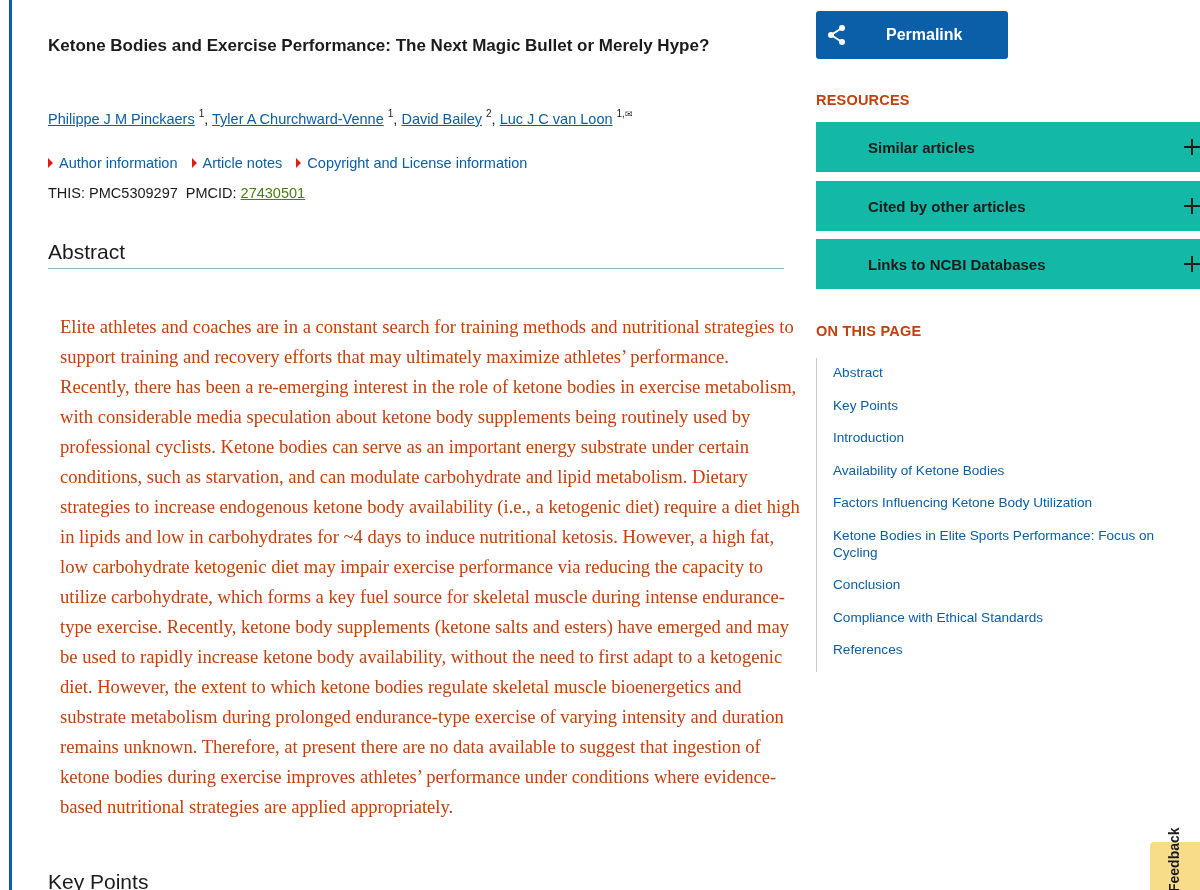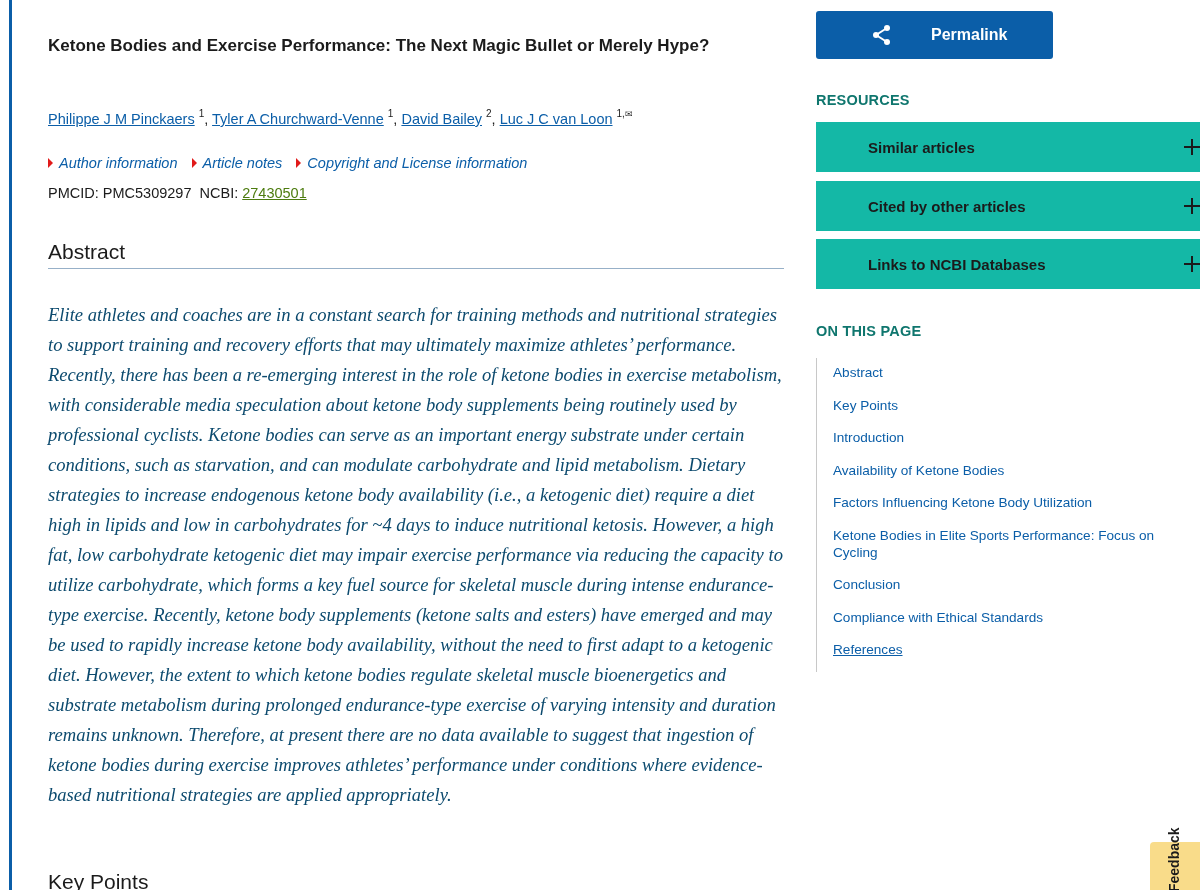--- a/index.html
+++ b/index.html
@@ -12,47 +12,47 @@
   .main { position:absolute; left:48px; top:0; width:736px; }
   .title {
     position:absolute; left:0; top:31px; width:740px;
     font-size:17px; font-weight:bold; line-height:30px; color:#1b1b1b; margin:0;
   }
   .authors { position:absolute; left:0; top:109px; font-size:14.5px; color:#1b1b1b; white-space:nowrap; }
   .authors a { color:#0b5ea8; text-decoration:underline; }
   .authors sup { font-size:10px; position:relative; top:-1px; }
   .mail { font-size:9px; }
   .meta-links { position:absolute; left:0; top:155px; font-size:14.5px; white-space:nowrap; }
-  .meta-link { color:#0b5ea8; margin-right:10px; cursor:pointer;font-style:italic; }
+  .meta-link { color:#0b5ea8; margin-right:10px; cursor:pointer; }
   .tri { display:inline-block; width:0; height:0; border-top:5px solid transparent; border-bottom:5px solid transparent; border-left:5px solid #e11a1a; margin-right:6px; vertical-align:0px; }
   .ids { position:absolute; left:0; top:185px; font-size:14.5px; color:#1b1b1b; white-space:nowrap; }
   .ids a { color:#4d7c0f; text-decoration:underline; }
   .abs-head { position:absolute; left:0; top:240px; width:736px; border-bottom:1px solid #97b0c8; padding-bottom:4px; font-size:21px; color:#1b1b1b; }
   .abstract {
     position:absolute; left:0; top:300px; width:740px;
-    font-family:"Liberation Serif", serif; font-size:18.6px; line-height:30px; color:#0c4a6e; margin:0;font-style:italic;
+    font-family:"Liberation Serif", serif; font-size:18.6px; line-height:30px; color:#c2410c; margin:12px;
   }
   .kp-head { position:absolute; left:0; top:870px; font-size:21px; color:#1b1b1b; }
 
   .side { position:absolute; left:816px; top:0; width:352px; }
   .permalink {
     position:absolute; left:0; top:11px; width:192px; height:48px; background:#0b5ea8; border-radius:3px;
-    color:#fff; font-weight:bold; font-size:16px; display:flex; align-items:center; cursor:pointer;padding-left:45px;
+    color:#fff; font-weight:bold; font-size:16px; display:flex; align-items:center; cursor:pointer;
   }
   .permalink svg { margin-left:10px; }
   .permalink span.lbl { margin-left:38px; }
-  .sec-label { position:absolute; left:0; font-size:14.5px; font-weight:bold; color:#0f766e; letter-spacing:0.2px; }
+  .sec-label { position:absolute; left:0; font-size:14.5px; font-weight:bold; color:#c2410c; letter-spacing:0.2px; }
   .acc { position:absolute; left:0; width:376px; height:50px; background:#14b8a6; display:flex; align-items:center; justify-content:space-between; cursor:pointer;padding-left:32px; }
   .acc .lbl { margin-left:20px; font-size:15px; font-weight:bold; color:#1b1b1b; }
   .acc .plus { margin-right:24px; width:16px; height:16px; position:relative; }
   .acc .plus::before { content:""; position:absolute; left:0; top:7px; width:16px; height:2px; background:#1b1b1b; }
   .acc .plus::after { content:""; position:absolute; left:7px; top:0; width:2px; height:16px; background:#1b1b1b; }
   .toc { position:absolute; left:0; top:358px; width:330px; border-left:1px solid #c8c8c8; padding:6px 0 6px 16px; }
   .toc a { display:block; color:#0b5ea8; font-size:13.6px; line-height:17px; text-decoration:none; margin-bottom:15.5px; cursor:pointer; }
-  .toc a:last-child { margin-bottom:8px;text-decoration:underline; }
+  .toc a:last-child { margin-bottom:8px; }
   .feedback {
     position:absolute; left:1150px; top:842px; width:60px; height:60px; background:#f9dc8a; border-radius:4px 0 0 0;
     cursor:pointer;
   }
   .feedback span { position:absolute; left:16px; top:6px; transform-origin:left top; transform:rotate(-90deg) translate(-44px,0); font-weight:bold; font-size:14px; color:#1b1b1b; white-space:nowrap; }
 </style>
 </head>
 <body>
 
 <div class="left-rule"></div>
@@ -71,23 +71,23 @@
     <sup><span>1,</span><span class="mail">✉</span></sup>
   </div>
 
   <div class="meta-links">
     <span class="meta-link"><span class="tri"></span><span>Author information</span></span>
     <span class="meta-link"><span class="tri"></span><span>Article notes</span></span>
     <span class="meta-link"><span class="tri"></span><span>Copyright and License information</span></span>
   </div>
 
   <div class="ids">
+    <span>THIS:</span>
+    <span>PMC5309297</span>&nbsp;
     <span>PMCID:</span>
-    <span>PMC5309297</span>&nbsp;
-    <span>NCBI:</span>
     <a>27430501</a>
   </div>
 
   <div class="abs-head">Abstract</div>
 
   <p class="abstract">Elite athletes and coaches are in a constant search for training methods and nutritional strategies to support training and recovery efforts that may ultimately maximize athletes’ performance. Recently, there has been a re-emerging interest in the role of ketone bodies in exercise metabolism, with considerable media speculation about ketone body supplements being routinely used by professional cyclists. Ketone bodies can serve as an important energy substrate under certain conditions, such as starvation, and can modulate carbohydrate and lipid metabolism. Dietary strategies to increase endogenous ketone body availability (i.e., a ketogenic diet) require a diet high in lipids and low in carbohydrates for ~4 days to induce nutritional ketosis. However, a high fat,  low carbohydrate ketogenic diet may impair exercise performance via reducing the capacity to utilize carbohydrate, which forms a key fuel source for skeletal muscle during intense endurance-type exercise. Recently, ketone body supplements (ketone salts and esters) have emerged and may be used to rapidly increase ketone body availability, without the need to first adapt to a ketogenic diet. However, the extent to which ketone bodies regulate skeletal muscle bioenergetics and substrate metabolism during prolonged endurance-type exercise of varying intensity and duration remains unknown. Therefore, at present there are no data available to suggest that ingestion of ketone bodies during exercise improves athletes’ performance under conditions where evidence-based nutritional strategies are applied appropriately.</p>
 
   <div class="kp-head">Key Points</div>
 </div>
 

